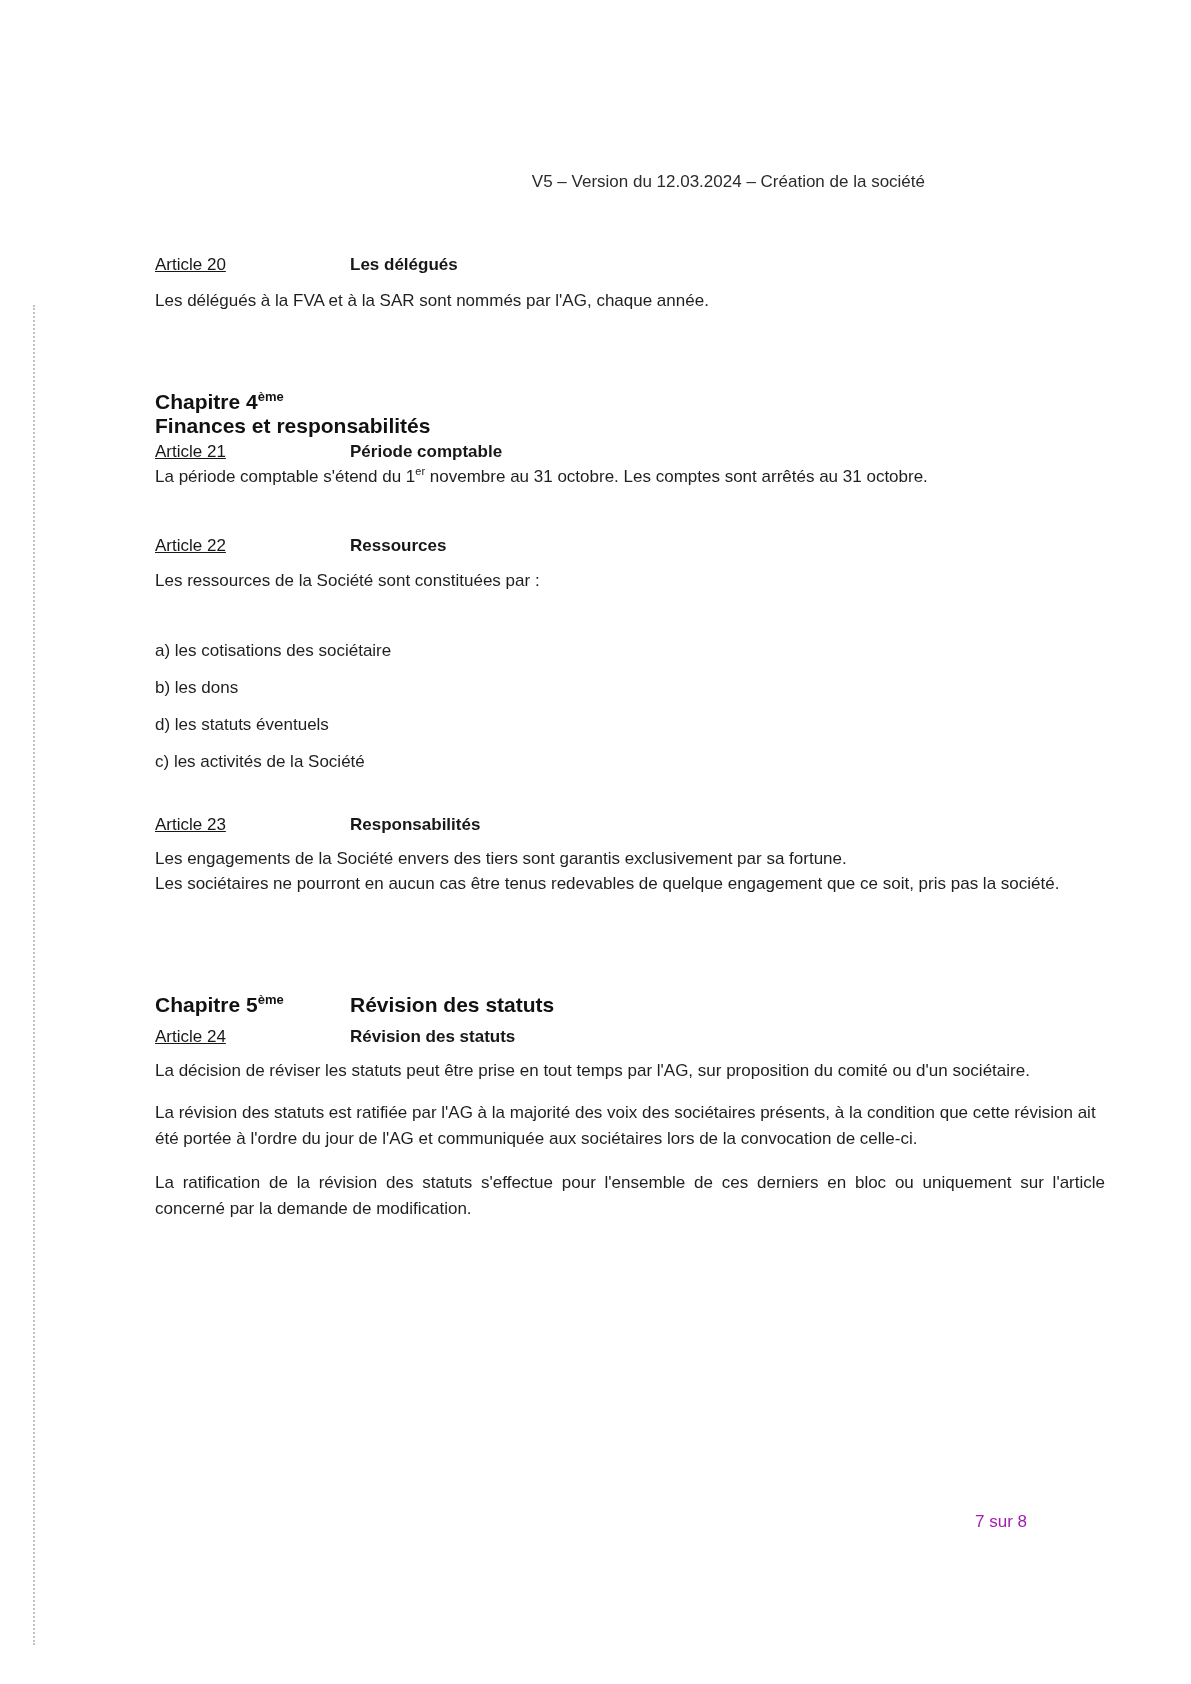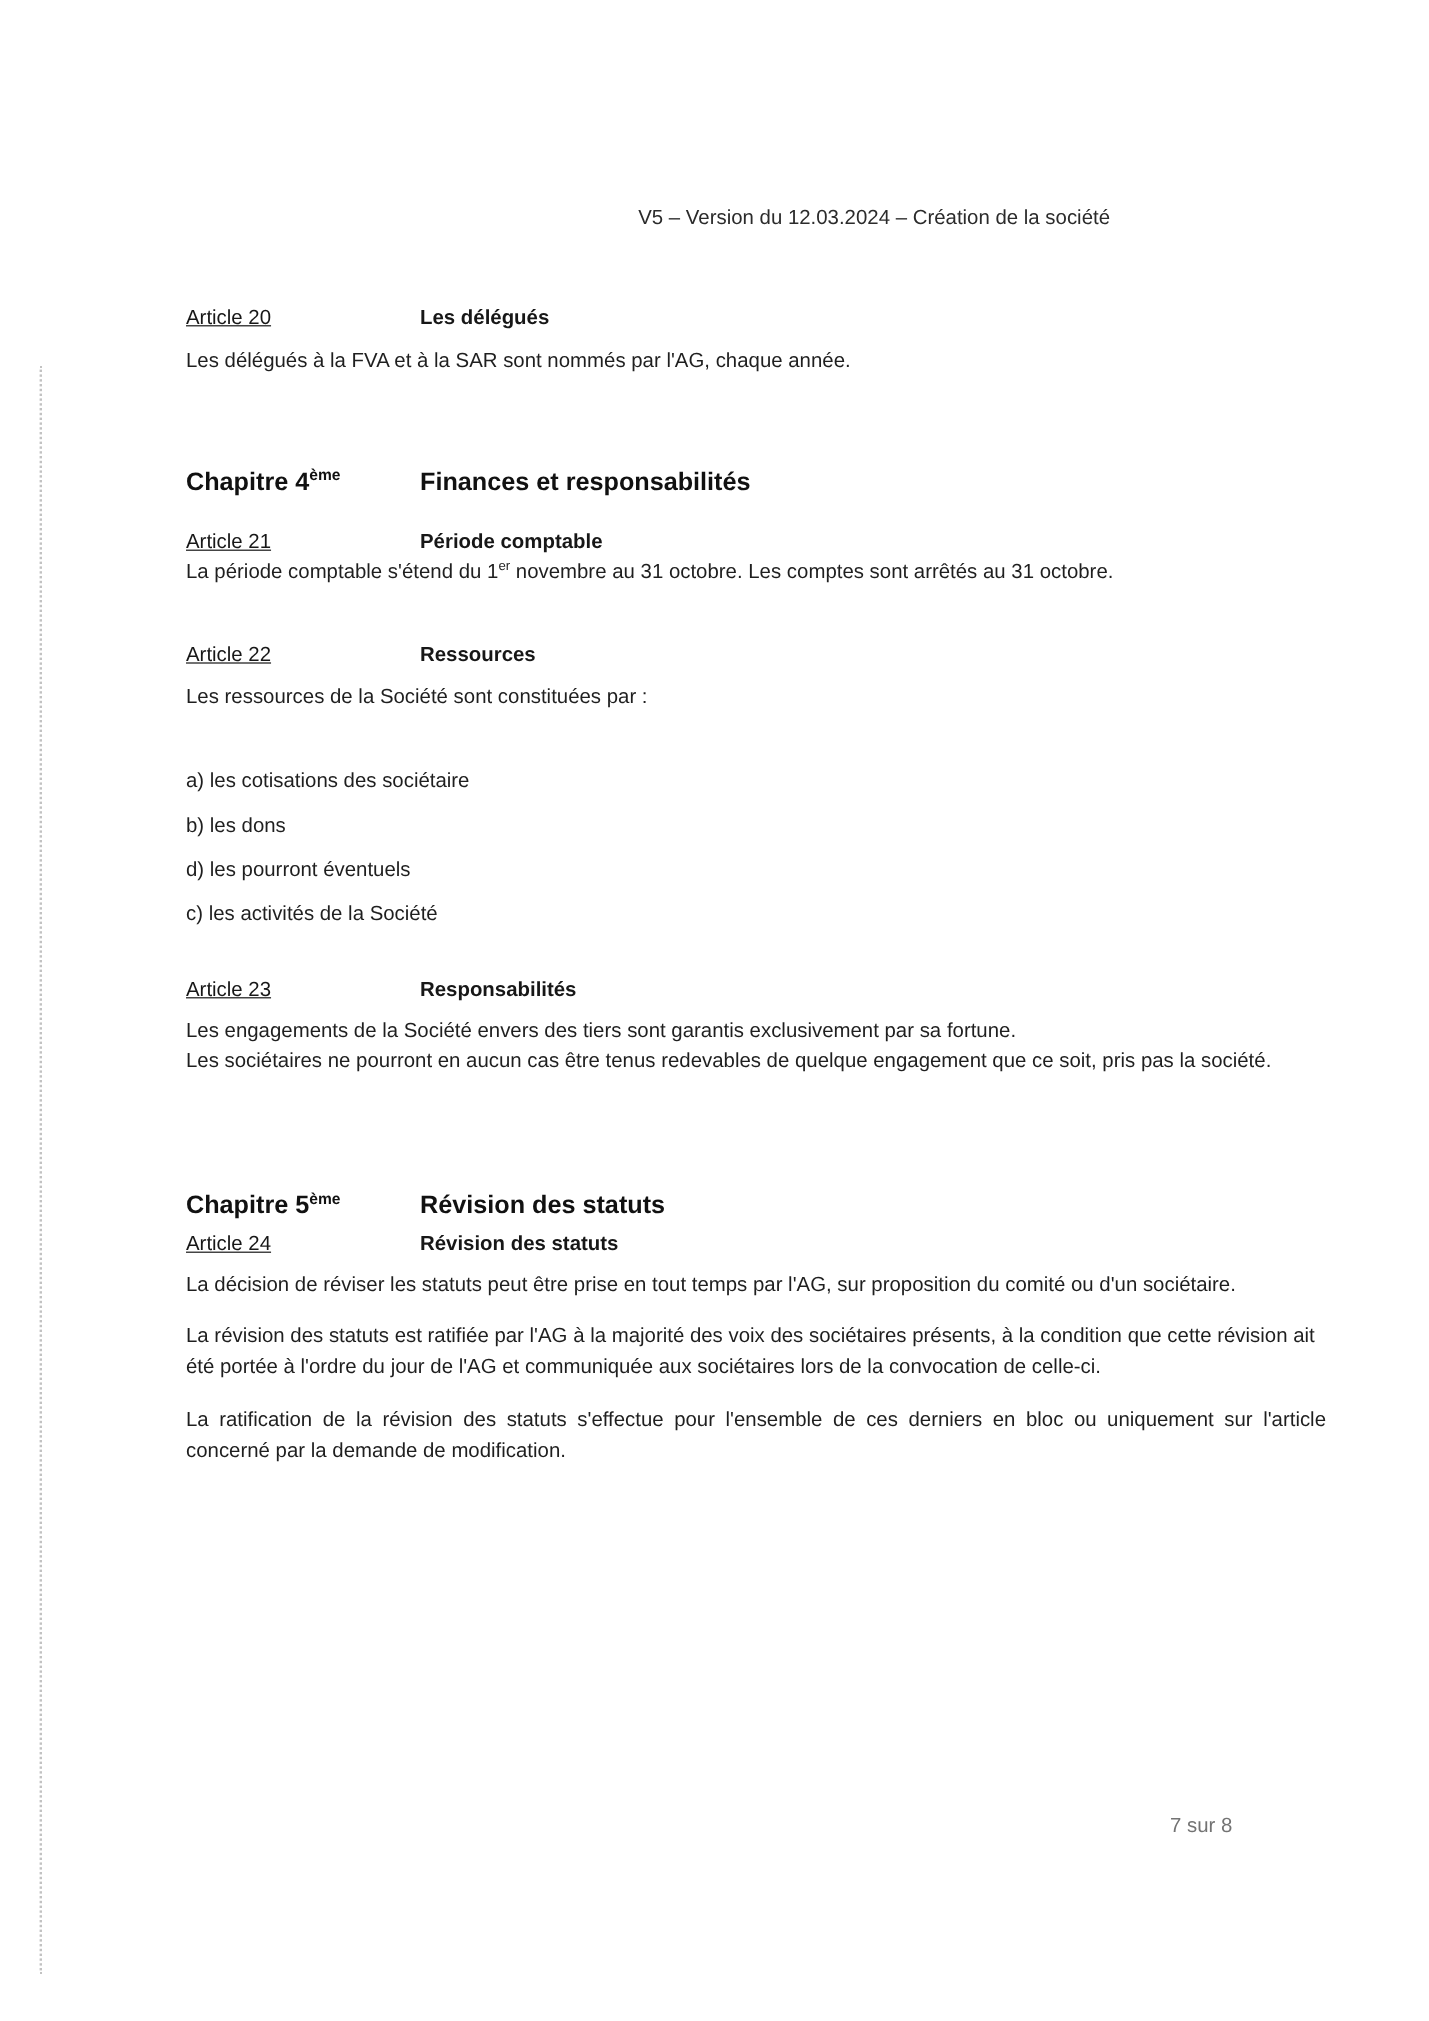--- a/index.html
+++ b/index.html
@@ -97,59 +97,59 @@
   .resource-list .item {
     margin-bottom: 12px;
     line-height: 25px;
     white-space: nowrap;
   }
   .footer-page-number {
     position: absolute;
     left: 975px;
     top: 1512px;
     font-size: 17px;
-    color: #737373;
+    color: #a21caf;
     white-space: nowrap;
   }
 </style>
 </head>
 <body>
 
 <div class="page">
 
   <div class="scan-edge"></div>
 
   <div class="header-line">V5 – Version du 12.03.2024 – Création de la société</div>
 
   <div class="article-row" style="top:255px;">
     <span class="article-label">Article 20</span>
     <span class="article-title">Les délégués</span>
   </div>
   <div class="para nowrap" style="top:288px;">Les délégués à la FVA et à la SAR sont nommés par l'AG, chaque année.</div>
 
-  <div class="chapter-row" style="top:390px;">
+  <div class="chapter-row" style="top:390px;flex-direction:column;">
     <span class="chapter-label"><span>Chapitre 4</span><sup>ème</sup></span>
     <span class="chapter-title">Finances et responsabilités</span>
   </div>
 
   <div class="article-row" style="top:442px;">
     <span class="article-label">Article 21</span>
     <span class="article-title">Période comptable</span>
   </div>
   <div class="para nowrap" style="top:464px;"><span>La période comptable s'étend du 1</span><sup>er</sup><span> novembre au 31 octobre. Les comptes sont arrêtés au 31 octobre.</span></div>
 
   <div class="article-row" style="top:536px;">
     <span class="article-label">Article 22</span>
     <span class="article-title">Ressources</span>
   </div>
   <div class="para nowrap" style="top:568px;">Les ressources de la Société sont constituées par :</div>
   <div class="resource-list" style="top:638px;">
     <div class="item">a) les cotisations des sociétaire</div>
     <div class="item">b) les dons</div>
-    <div class="item">d) les pourront éventuels</div>
+    <div class="item">d) les statuts éventuels</div>
     <div class="item">c) les activités de la Société</div>
   </div>
 
   <div class="article-row" style="top:815px;">
     <span class="article-label">Article 23</span>
     <span class="article-title">Responsabilités</span>
   </div>
   <div class="para tight" style="top:846px;">
     <div class="nowrap">Les engagements de la Société envers des tiers sont garantis exclusivement par sa fortune.</div>
     <div class="nowrap">Les sociétaires ne pourront en aucun cas être tenus redevables de quelque engagement que ce soit, pris pas la société.</div>

